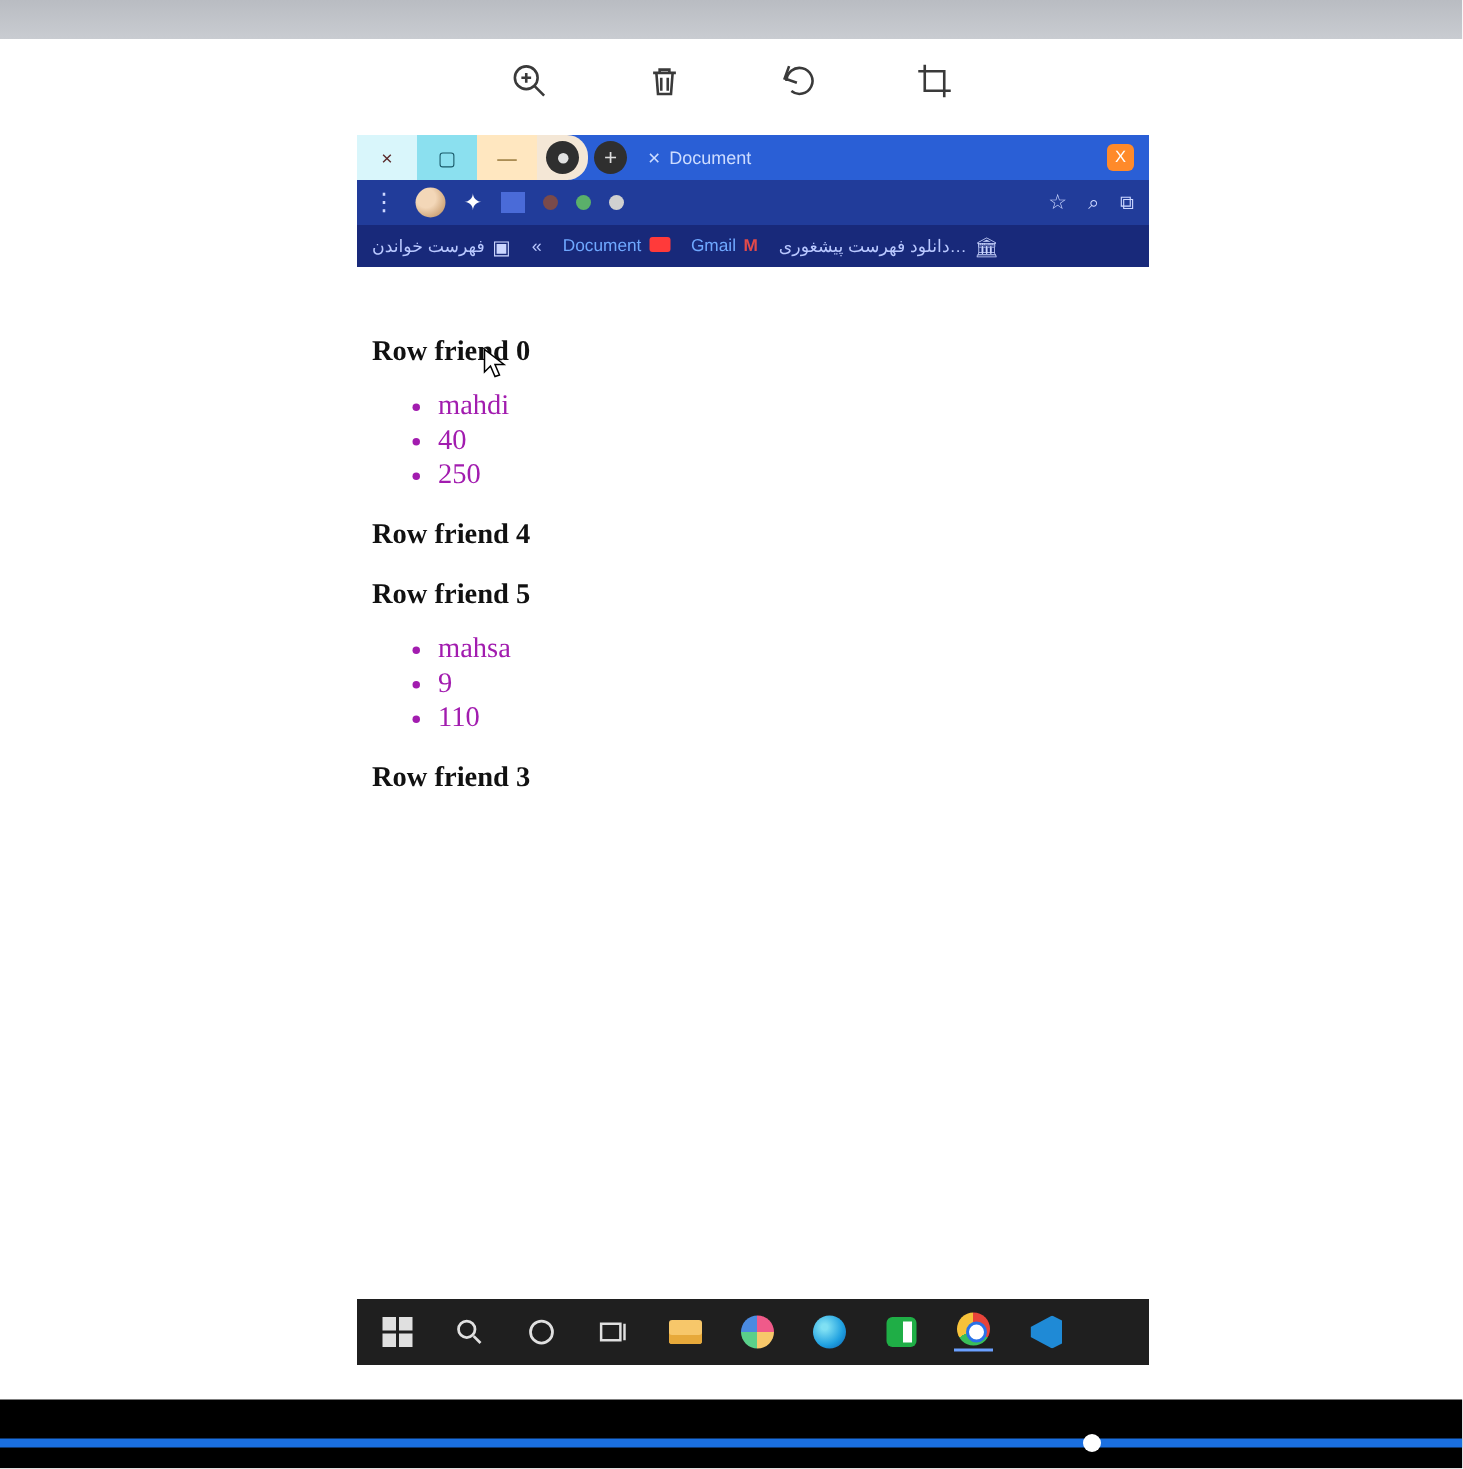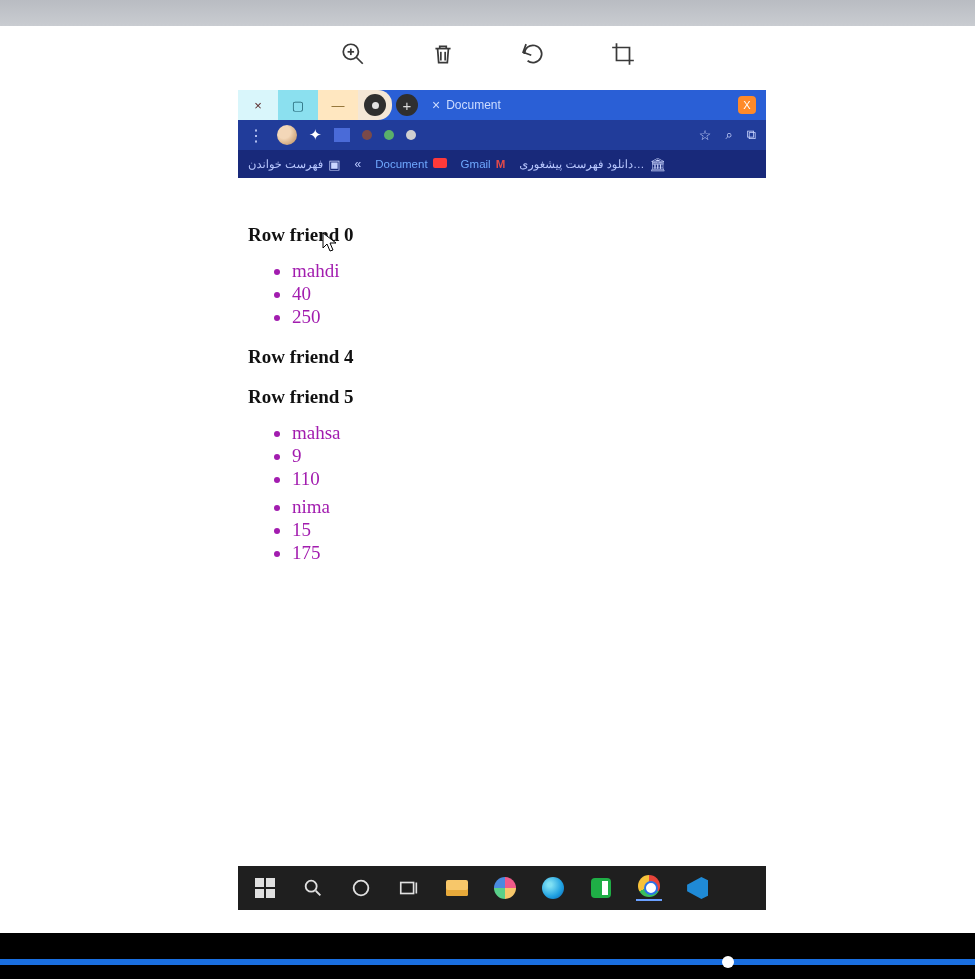--- a/index.html
+++ b/index.html
@@ -256,25 +256,21 @@
       <li>40</li>
       <li>250</li>
     </ul>
     <h3>Row friend 4</h3>
     <h3>Row friend 5</h3>
     <ul>
       <li>mahsa</li>
       <li>9</li>
       <li>110</li>
     </ul>
-    <ul>
-      <li>nima</li>
-      <li>15</li>
-      <li>175</li>
-    </ul>
+    <h3>Row friend 3</h3>
   </div>
 
   <div class="cursor">
     <svg viewBox="0 0 16 22">
         <path d="M1 1l0 15 4-4 3 7 3-1-3-7 6 0z" fill="#fff" stroke="#000" stroke-width="1"></path>
       </svg>
   </div>
 
   <div class="taskbar">
     <div class="tb">

